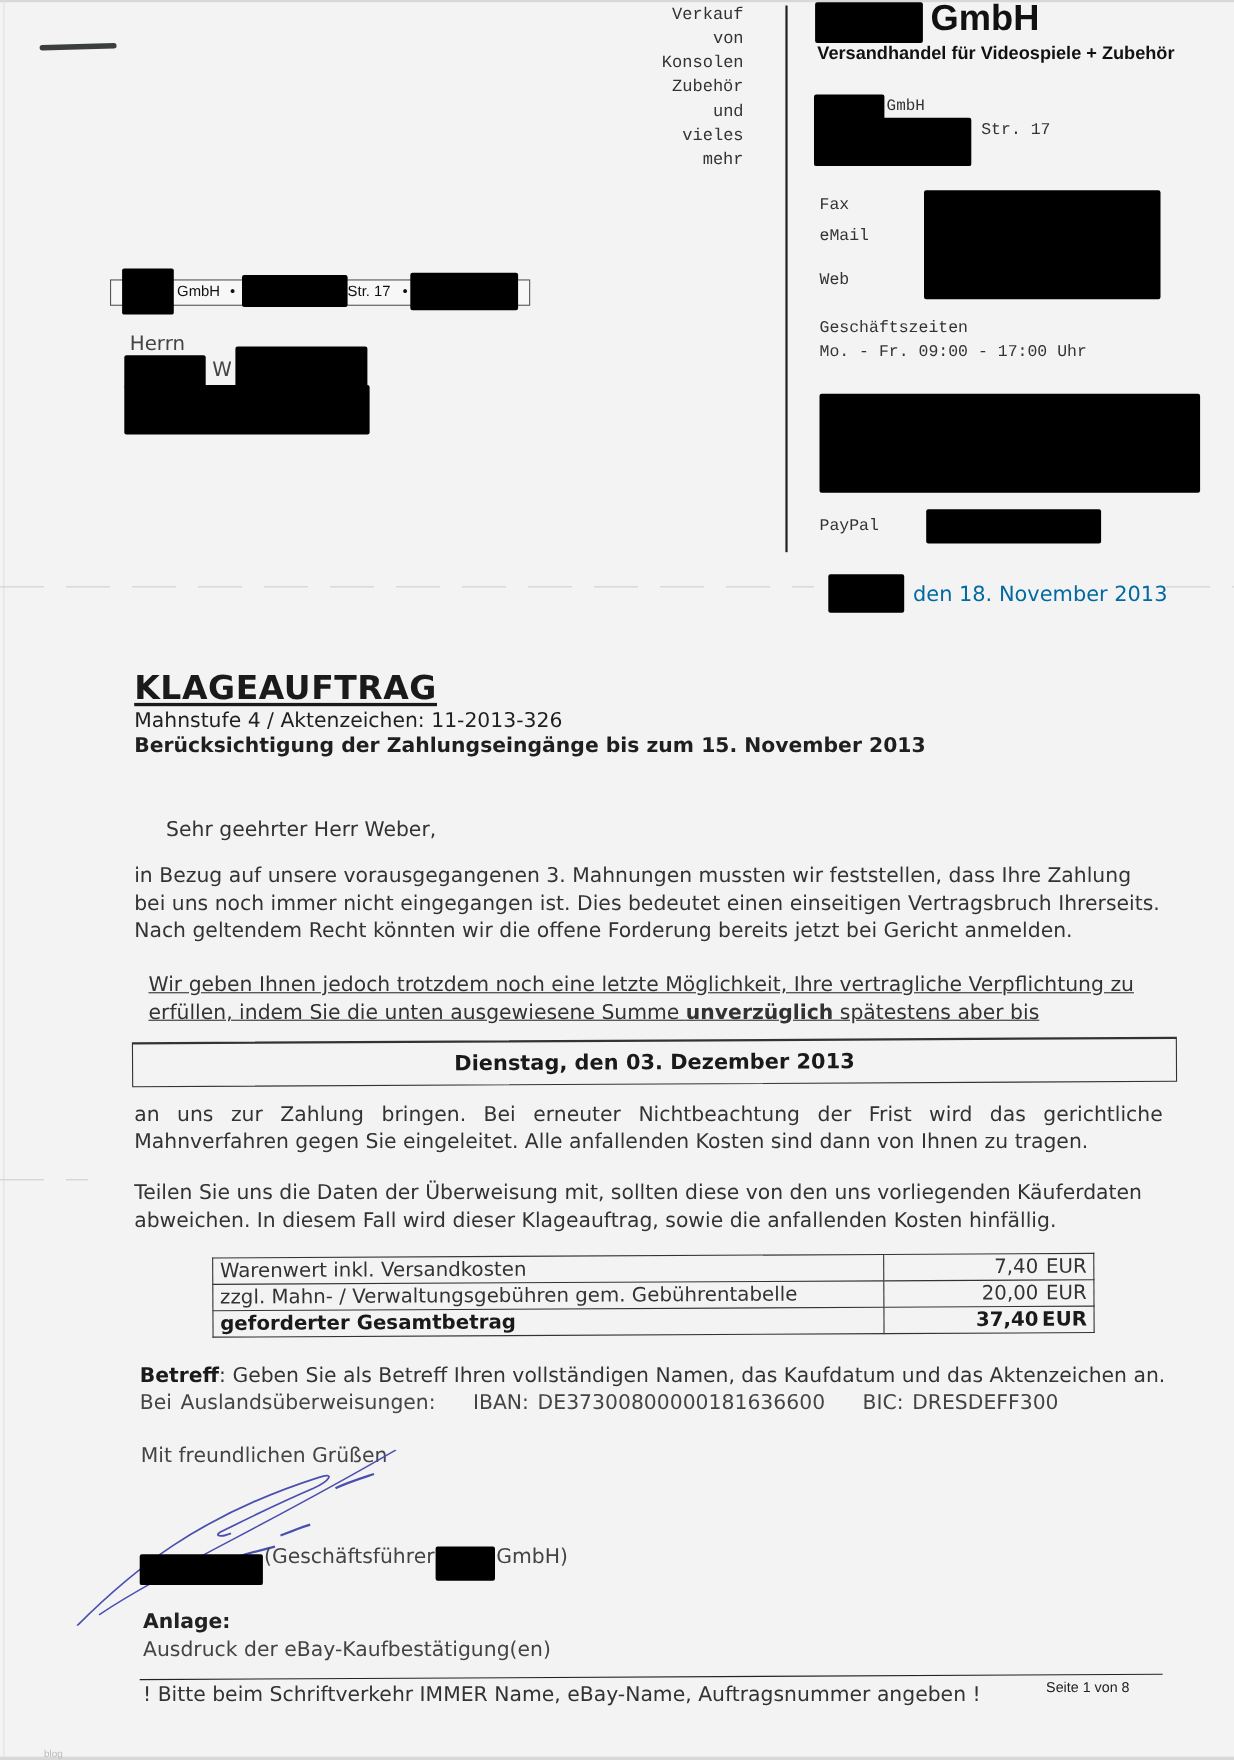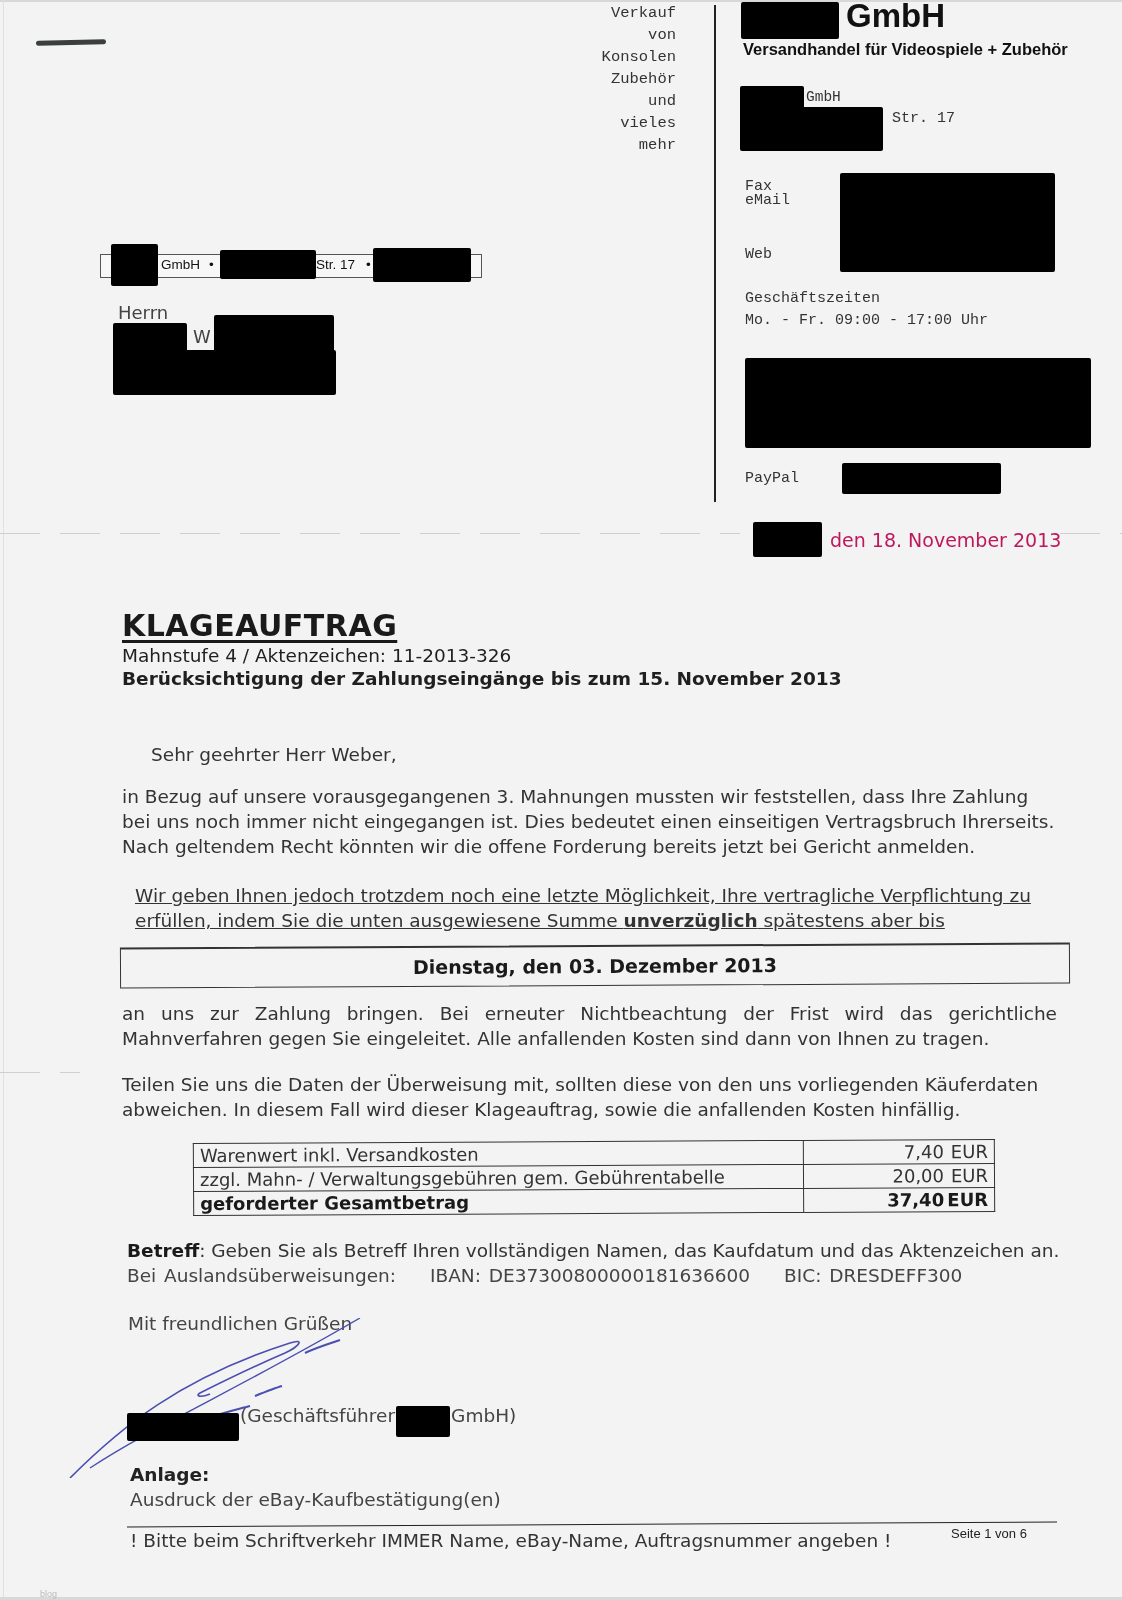--- a/index.html
+++ b/index.html
@@ -34,21 +34,21 @@
       left: 100px; top: 254px; width: 380px; height: 22px;
       border: 1px solid #555; background: #f7f7f7;
     }
     .sender-line span { position:absolute; top:2px; font-size: 13.5px; color:#111; }
 
     .herrn { left: 118px; top: 302px; font-size: 18px; color:#444; }
     .we { left: 193px; top: 326px; font-size: 18px; color:#444; }
 
     .hr-faint { height: 1px; background: repeating-linear-gradient(90deg, #cfcfcf 0 40px, transparent 40px 60px); }
 
-    .date-line { left: 830px; top: 529px; font-size: 19px; color:#be185d; }
+    .date-line { left: 830px; top: 529px; font-size: 19px; color:#0369a1; }
 
     .title { left: 122px; top: 608px; font-size: 30px; font-weight: bold; letter-spacing: 0.5px; color:#1a1a1a; text-decoration: underline; text-decoration-thickness: 3px; text-underline-offset: 4px; }
     .subtitle1 { left: 122px; top: 645px; font-size: 18.5px; color:#1f1f1f; }
     .subtitle2 { left: 122px; top: 668px; font-size: 18.5px; color:#1f1f1f; font-weight: 600; }
 
     .body-text { font-size: 18.5px; line-height: 25px; color:#333; }
     .salutation { left: 122px; top: 742px; margin-left: 29px; }
     .para1 { left: 122px; top: 784px; width: 935px; }
     .para2 { left: 135px; top: 883px; width: 935px; text-decoration: underline; }
     .deadline-box {
@@ -110,21 +110,21 @@
 <div class="redact" style="left:741px;top:2px;width:98px;height:37px;"></div>
 <div class="abs company-name">GmbH</div>
 <div class="abs company-subtitle company-sub">Versandhandel für Videospiele + Zubehör</div>
 
 <div class="redact" style="left:740px;top:86px;width:64px;height:26px;"></div>
 <div class="redact" style="left:740px;top:107px;width:143px;height:44px;"></div>
 <div class="abs mono addr-gmbh">GmbH</div>
 <div class="abs mono addr-street">Str. 17</div>
 
 <div class="abs mono contact-label" style="top:178px;">Fax</div>
-<div class="abs mono contact-label" style="top:192px;">eMail</div>
+<div class="abs mono contact-label" style="top:206px;">eMail</div>
 <div class="abs mono contact-label" style="top:246px;">Web</div>
 <div class="redact" style="left:840px;top:173px;width:215px;height:99px;"></div>
 
 <div class="abs mono contact-label" style="top:290px;">Geschäftszeiten</div>
 <div class="abs mono contact-label" style="top:312px;">Mo. - Fr. 09:00 - 17:00 Uhr</div>
 
 <div class="redact" style="left:745px;top:358px;width:346px;height:90px;"></div>
 
 <div class="abs mono contact-label" style="top:470px;">PayPal</div>
 <div class="redact" style="left:842px;top:463px;width:159px;height:31px;"></div>
@@ -199,14 +199,14 @@
 
 <div class="redact" style="left:127px;top:1413px;width:112px;height:28px;"></div>
 <div class="abs sans sig-line"><span>(Geschäftsführer</span><span style="display:inline-block;width:56px;"></span><span>GmbH)</span></div>
 <div class="redact" style="left:396px;top:1406px;width:54px;height:31px;"></div>
 
 <div class="abs sans anlage-label">Anlage:</div>
 <div class="abs sans anlage-text">Ausdruck der eBay-Kaufbestätigung(en)</div>
 
 <div class="abs footer-rule"></div>
 <div class="abs sans footer-text">! Bitte beim Schriftverkehr IMMER Name, eBay-Name, Auftragsnummer angeben !</div>
-<div class="abs page-num">Seite 1 von 6</div>
+<div class="abs page-num">Seite 1 von 8</div>
 <div class="abs watermark">blog</div>
 
 </body></html>

